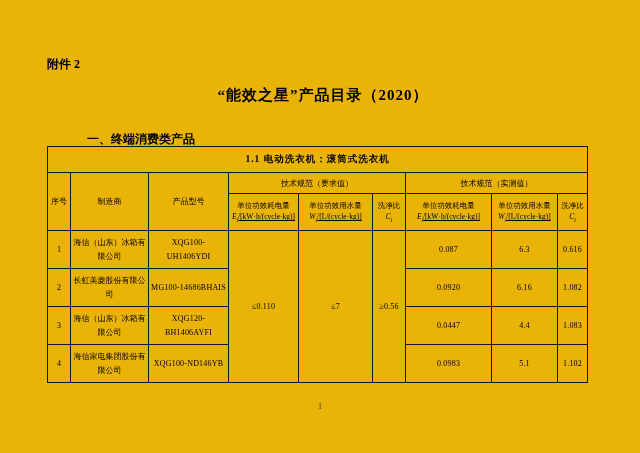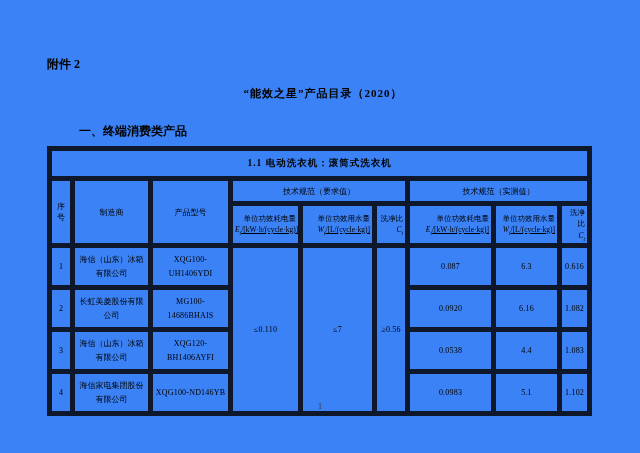--- a/index.html
+++ b/index.html
@@ -1,30 +1,30 @@
 <!DOCTYPE html>
 <html><head>
 <meta charset="utf-8">
 <style>
   html,body{margin:0;padding:0;background:#888;}
   .page{
-    position:relative;width:640px;height:453px;background:#3b82f6;
+    position:relative;width:640px;height:453px;background:#eab308;
     font-family:"Liberation Serif","DejaVu Serif",serif;color:#000;overflow:hidden;
   }
   .attachment{position:absolute;left:47px;top:56px;font-size:12px;font-weight:bold;}
   .doc-title{position:absolute;left:0;right:0;top:86px;margin:0;text-align:center;
-    font-size:11px;font-weight:bold;letter-spacing:1px;padding-left:6px;}
-  .section{position:absolute;left:75px;top:119px;margin:4px;font-size:12px;font-weight:bold;}
+    font-size:15px;font-weight:bold;letter-spacing:1px;padding-left:6px;}
+  .section{position:absolute;left:75px;top:119px;margin:12px;font-size:12px;font-weight:bold;}
   table.catalog{position:absolute;left:47px;top:146px;width:540px;
     border-collapse:collapse;table-layout:fixed;}
-  table.catalog td{border:5px solid #0f172a;text-align:center;vertical-align:middle;
+  table.catalog td{border:1px solid #0f172a;text-align:center;vertical-align:middle;
     padding:1px 2px;color:#000;overflow:hidden;}
   td.caption{height:23px;font-size:9.5px;font-weight:bold;letter-spacing:1px;}
   tr.grouphdr td{height:18px;font-size:8px;font-weight:normal;}
-  tr.subhdr td{height:34px;font-size:7.5px;line-height:1.5;text-align:right;}
+  tr.subhdr td{height:34px;font-size:7.5px;line-height:1.5;}
   tr.datarow td{height:35px;font-size:8px;line-height:1.7;}
   td.c-model,td.c-num{font-size:8.5px;letter-spacing:0.2px;}
   .sym i{font-style:italic;}
   .sym sub{font-size:5.5px;font-style:italic;}
   .sym span{font-style:normal;text-decoration:underline;}
   .pageno{position:absolute;left:0;right:0;top:402px;text-align:center;
     font-size:8px;color:#333;}
 </style>
 </head>
 <body>
@@ -101,21 +101,21 @@
       <td class="c-mfr">长虹美菱股份有限公司</td>
       <td class="c-model">MG100-14686BHAIS</td>
       <td class="c-num">0.0920</td>
       <td class="c-num">6.16</td>
       <td class="c-num">1.082</td>
     </tr>
     <tr class="datarow">
       <td class="c-idx">3</td>
       <td class="c-mfr">海信（山东）冰箱有限公司</td>
       <td class="c-model">XQG120-BH1406AYFI</td>
-      <td class="c-num">0.0538</td>
+      <td class="c-num">0.0447</td>
       <td class="c-num">4.4</td>
       <td class="c-num">1.083</td>
     </tr>
     <tr class="datarow">
       <td class="c-idx">4</td>
       <td class="c-mfr">海信家电集团股份有限公司</td>
       <td class="c-model">XQG100-ND146YB</td>
       <td class="c-num">0.0983</td>
       <td class="c-num">5.1</td>
       <td class="c-num">1.102</td>

